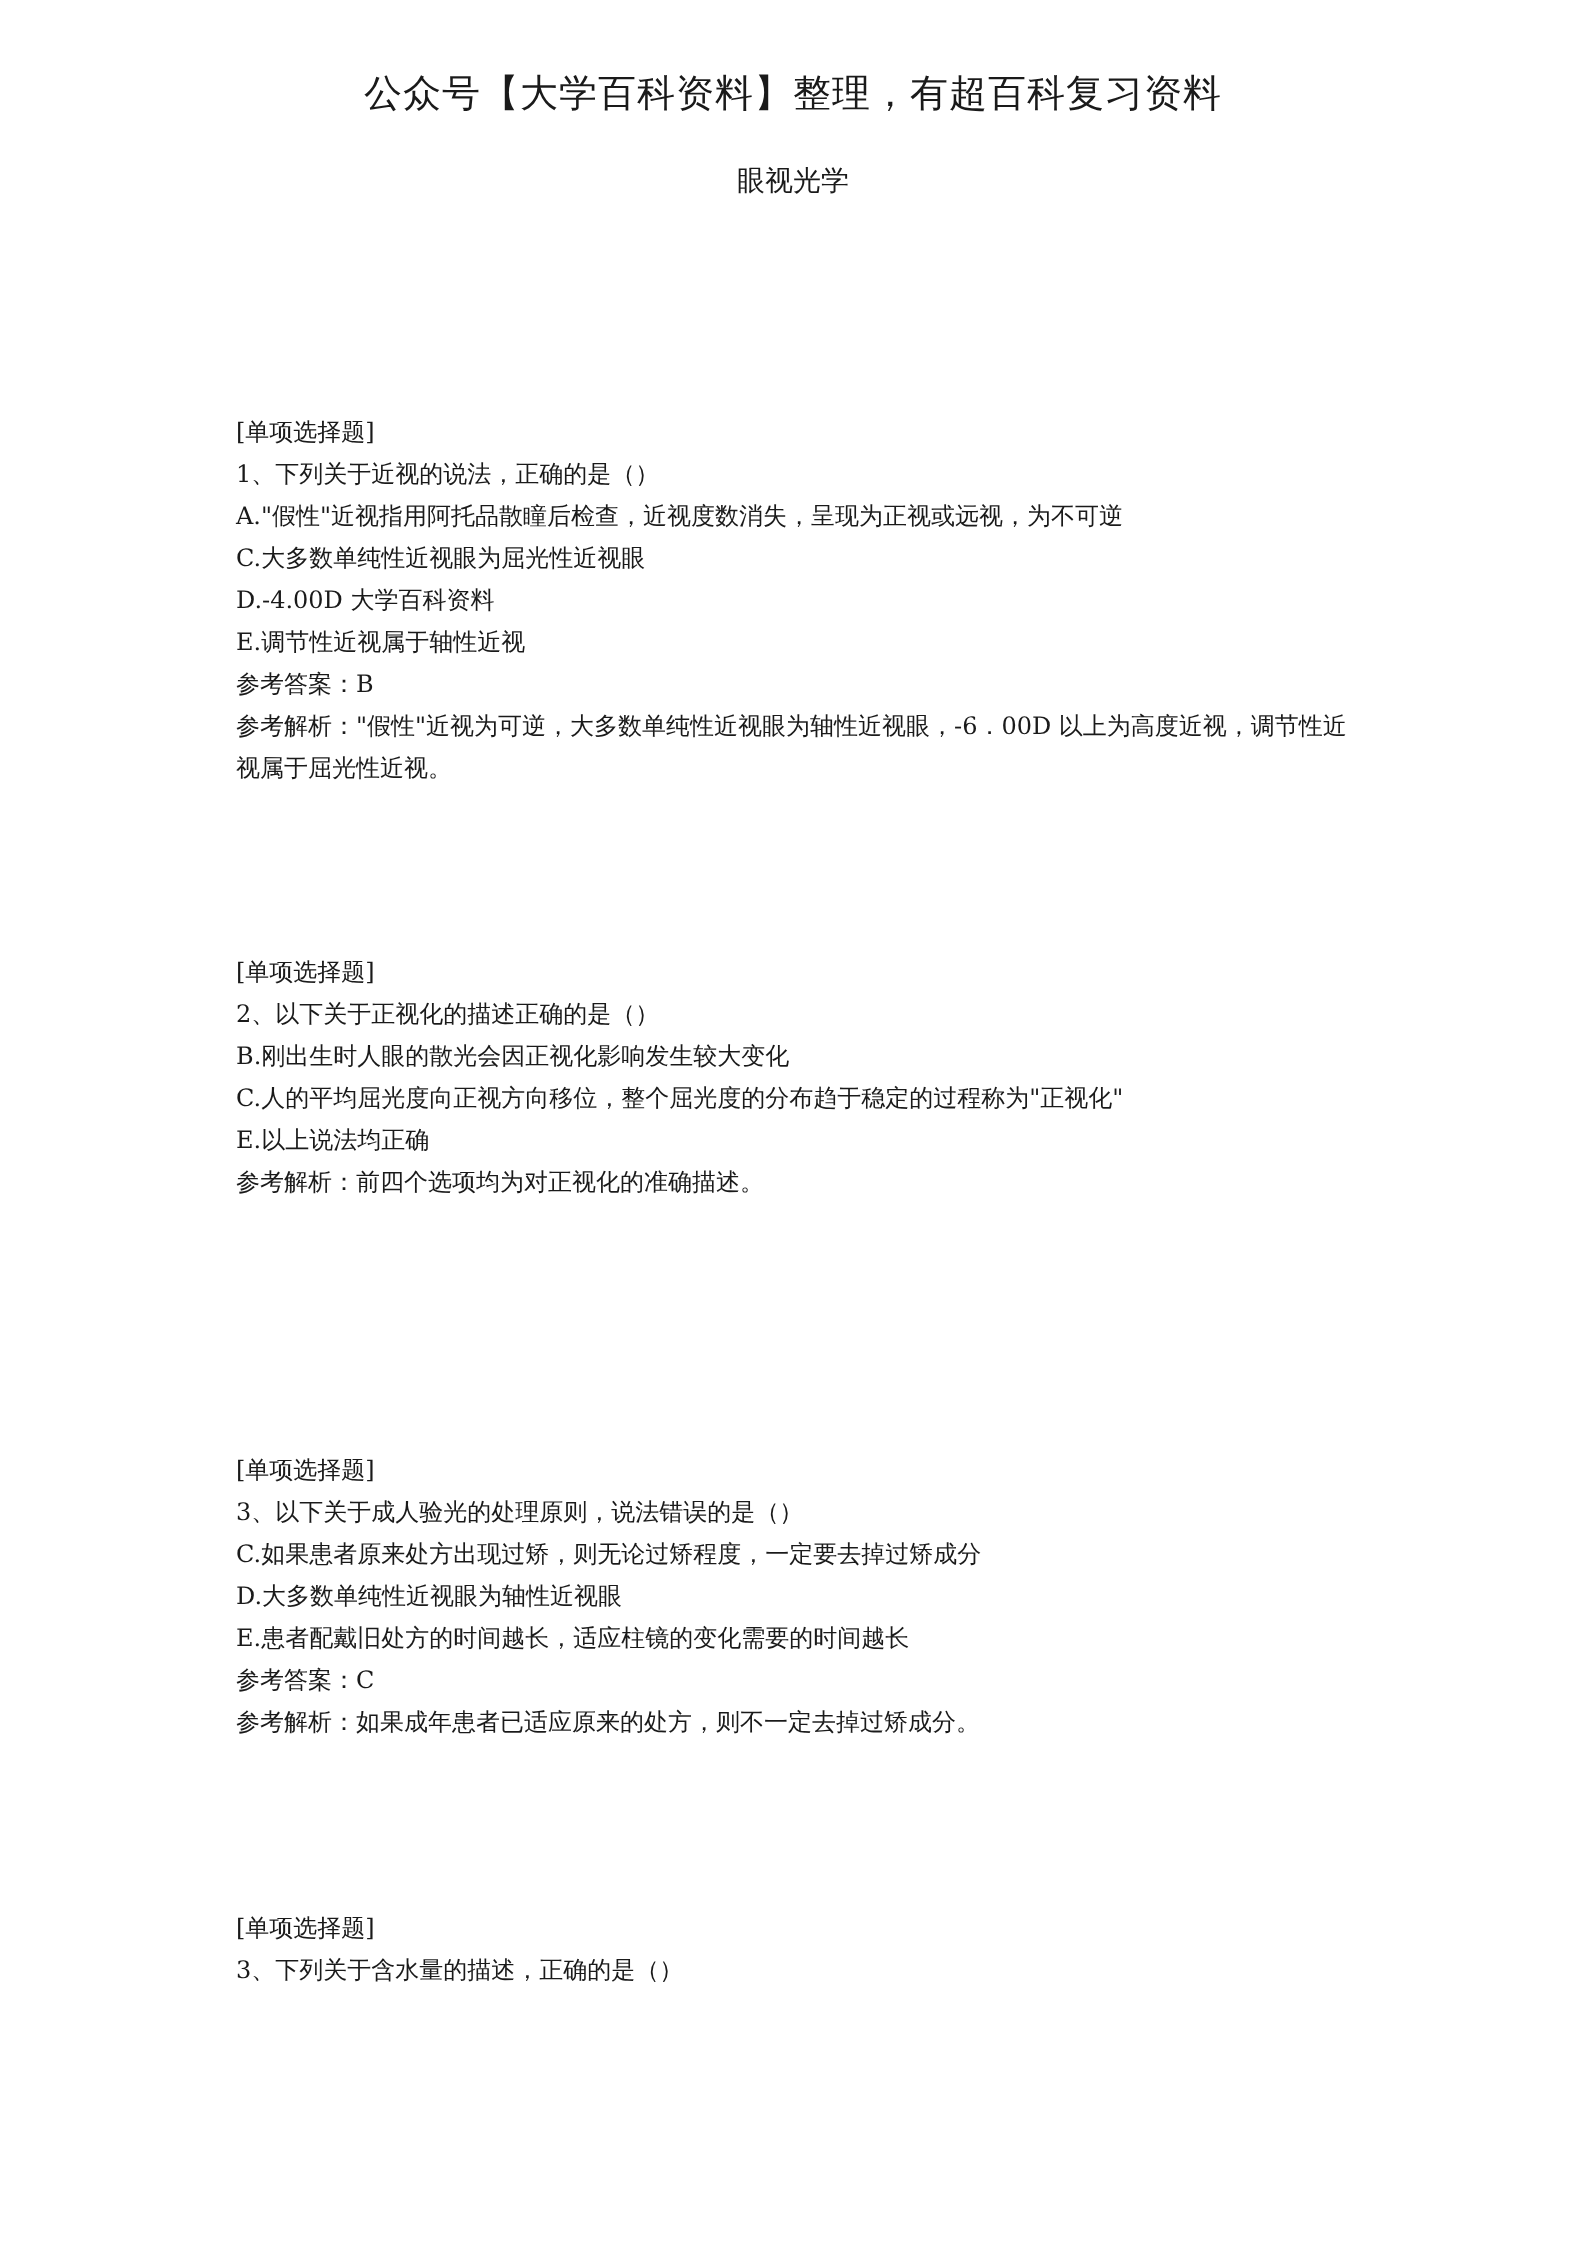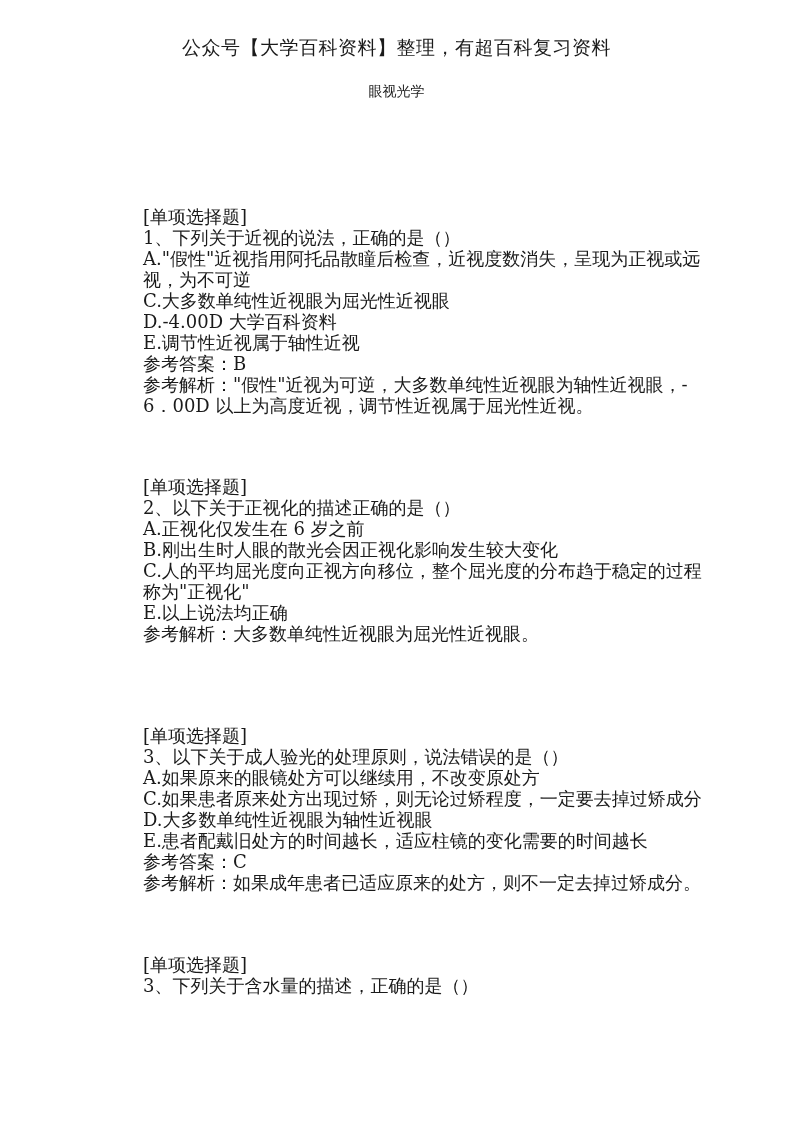--- a/index.html
+++ b/index.html
@@ -13,21 +13,21 @@
       text-align: center; font-size: 19px; line-height: 26px;
       letter-spacing: 0.5px;
       margin-top: 28px;
     }
     .doc-title {
       position: absolute; top: 81px; left: 0; width: 793px;
       text-align: center; font-size: 14px; line-height: 20px;
     }
     .question {
       position: absolute; left: 118px; width: 560px;
-      font-size: 18px; line-height: 21px; margin-left: 25px;
+      font-size: 12px; line-height: 21px;
     }
     .question .line { display: block; white-space: normal; word-break: break-all; }
     #q1 { top: 206px; }
     #q2 { top: 476px; }
     #q3 { top: 725px; }
     #q4 { top: 954px; }
   </style>
 </head>
 <body>
 
@@ -41,31 +41,29 @@
   <span class="line">C.大多数单纯性近视眼为屈光性近视眼</span>
   <span class="line">D.-4.00D 大学百科资料</span>
   <span class="line">E.调节性近视属于轴性近视</span>
   <span class="line">参考答案：B</span>
   <span class="line">参考解析："假性"近视为可逆，大多数单纯性近视眼为轴性近视眼，-6．00D 以上为高度近视，调节性近视属于屈光性近视。</span>
 </div>
 
 <div class="question" id="q2">
   <span class="line">[单项选择题]</span>
   <span class="line">2、以下关于正视化的描述正确的是（）</span>
-  <span class="line">A.正视化仅发生在 6 岁之前</span>
   <span class="line">B.刚出生时人眼的散光会因正视化影响发生较大变化</span>
   <span class="line">C.人的平均屈光度向正视方向移位，整个屈光度的分布趋于稳定的过程称为"正视化"</span>
   <span class="line">E.以上说法均正确</span>
-  <span class="line">参考解析：大多数单纯性近视眼为屈光性近视眼。</span>
+  <span class="line">参考解析：前四个选项均为对正视化的准确描述。</span>
 </div>
 
 <div class="question" id="q3">
   <span class="line">[单项选择题]</span>
   <span class="line">3、以下关于成人验光的处理原则，说法错误的是（）</span>
-  <span class="line">A.如果原来的眼镜处方可以继续用，不改变原处方</span>
   <span class="line">C.如果患者原来处方出现过矫，则无论过矫程度，一定要去掉过矫成分</span>
   <span class="line">D.大多数单纯性近视眼为轴性近视眼</span>
   <span class="line">E.患者配戴旧处方的时间越长，适应柱镜的变化需要的时间越长</span>
   <span class="line">参考答案：C</span>
   <span class="line">参考解析：如果成年患者已适应原来的处方，则不一定去掉过矫成分。</span>
 </div>
 
 <div class="question" id="q4">
   <span class="line">[单项选择题]</span>
   <span class="line">3、下列关于含水量的描述，正确的是（）</span>

